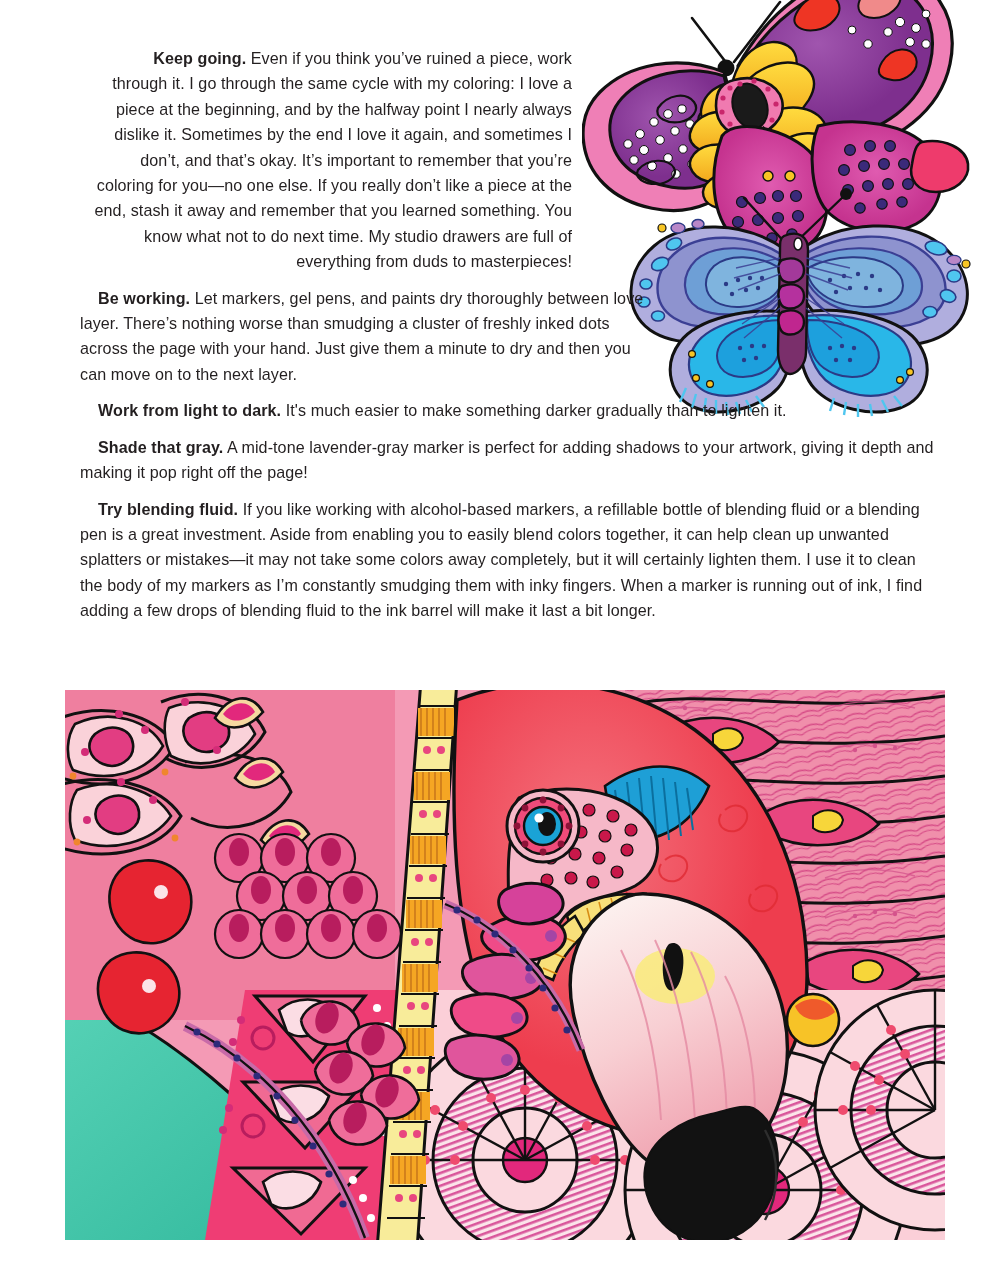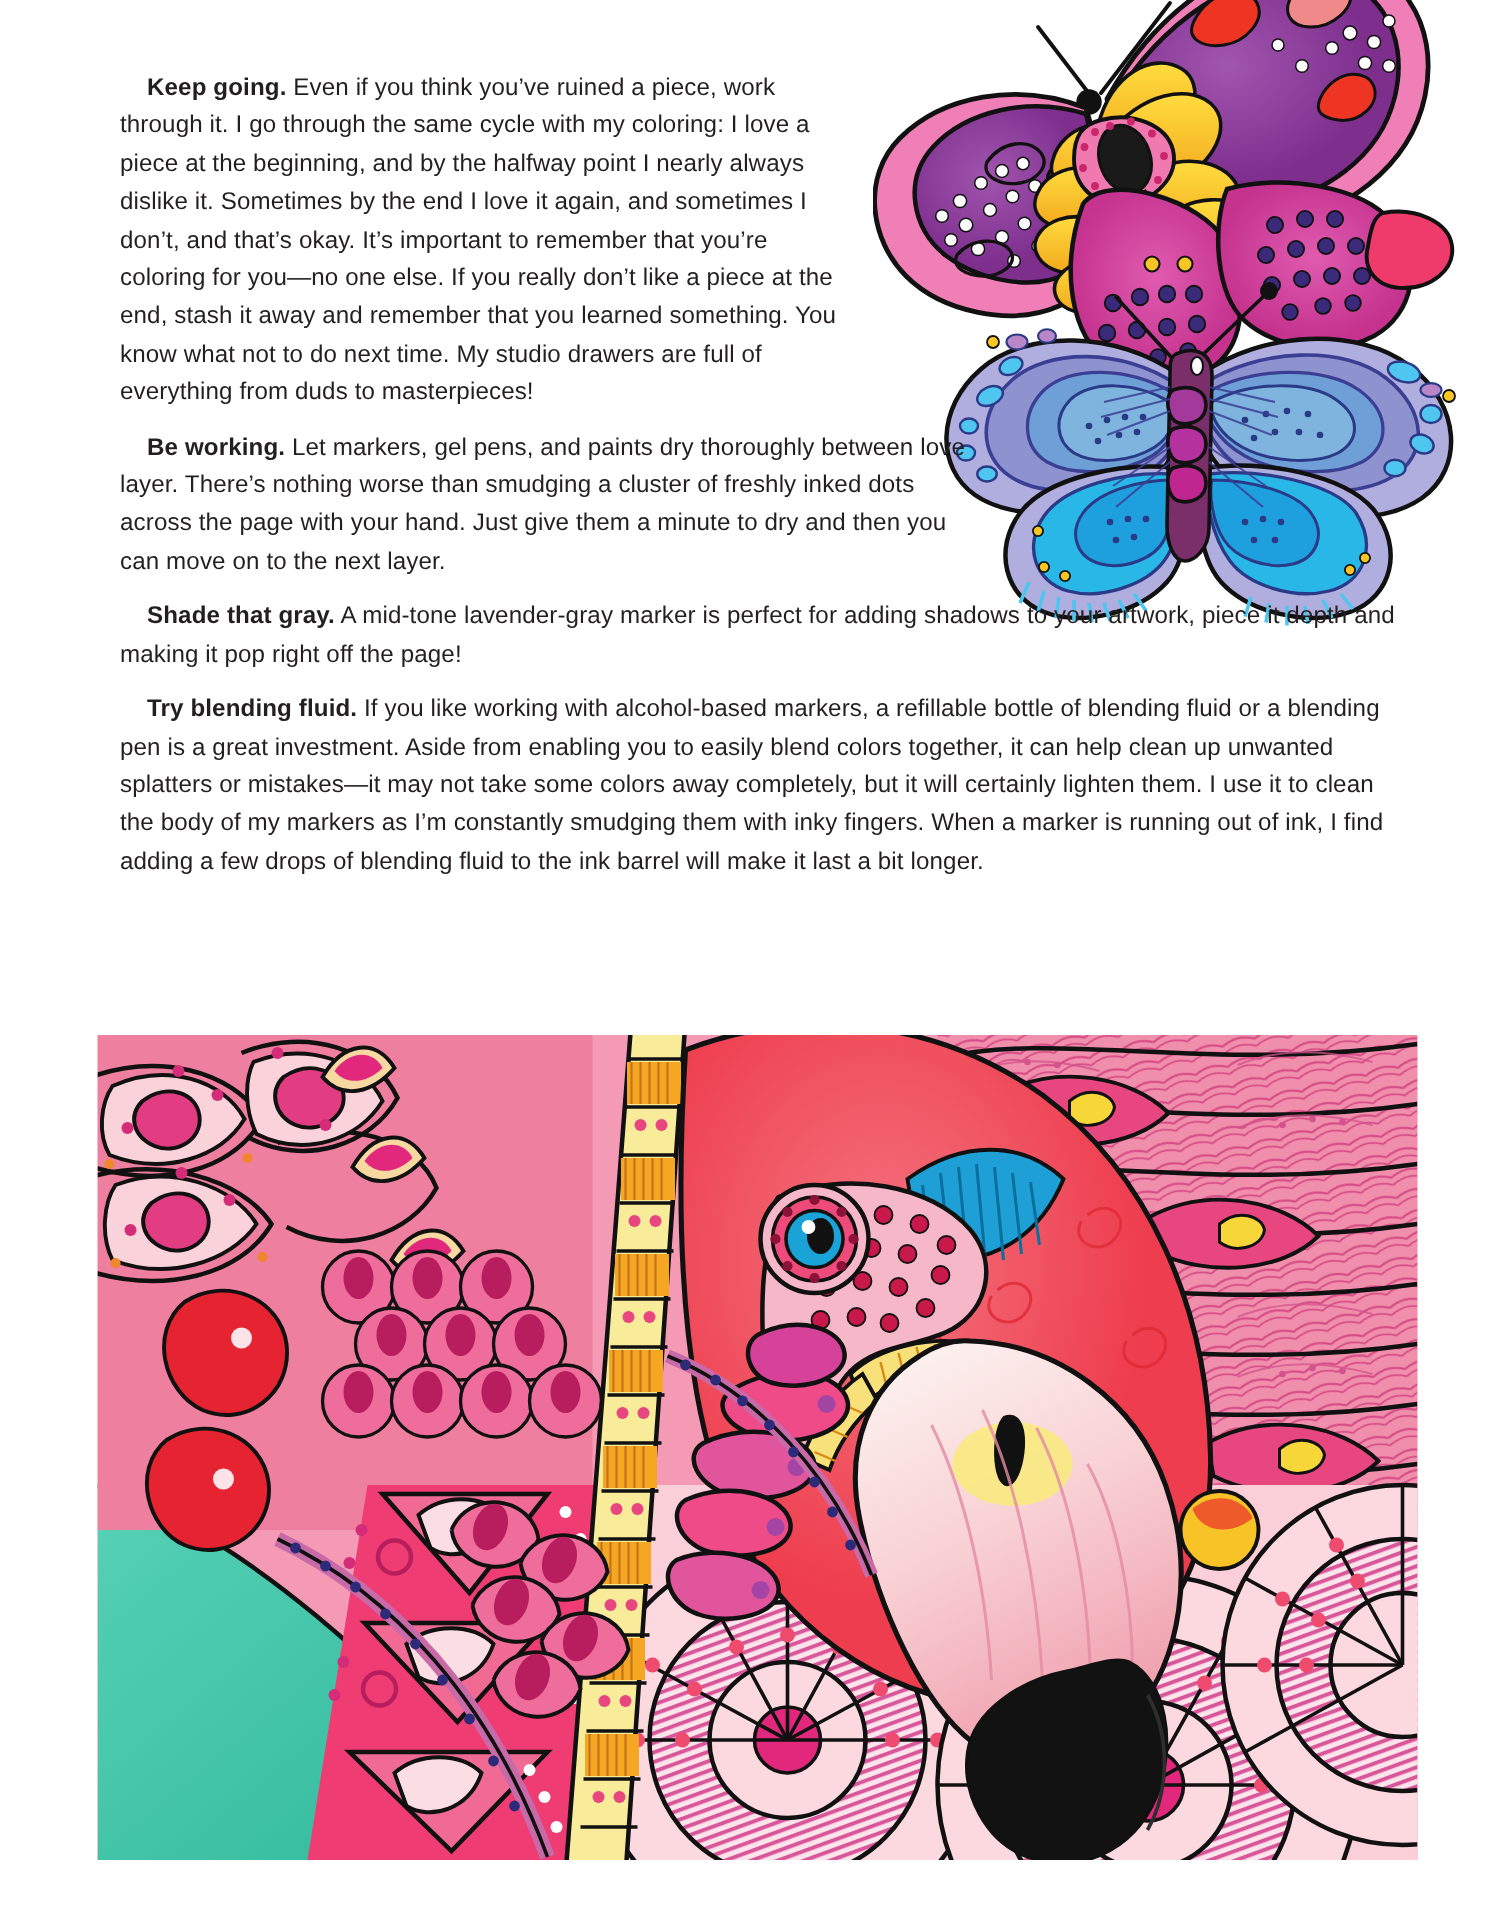--- a/index.html
+++ b/index.html
@@ -15,21 +15,21 @@
   .copy{position:absolute;left:80px;top:46px;width:862px;}
   p.tip{
     margin:0 0 11px 0;
     font-size:16.1px;line-height:25.4px;
     text-indent:18px;
     color:#231f20;
     letter-spacing:.005em;
   }
   p.tip b{font-weight:700;}
   
-  p.narrow-1{width:492px;}
+  p.narrow-1{width:492px;text-align:right;}
   p.narrow-2{width:580px;}
   p.narrow-3{width:600px;}
   p.wide{width:862px;}
 
   
   .butterflies{
     position:absolute;left:582px;top:-12px;width:430px;height:450px;
     pointer-events:none;
   }
   .butterflies svg{display:block;width:100%;height:100%;}
@@ -355,21 +355,22 @@
           <path d="M188 96 L226 122"></path>
             <path d="M188 106 L224 136"></path>
         </g>
       </g>
     </svg>
   </div>
 
   <div class="copy">
     <p class="tip narrow-1"><b>Keep going.</b><span> Even if you think you’ve ruined a piece, work through it. I go through the same cycle with my coloring: I love a piece at the beginning, and by the halfway point I nearly always dislike it. Sometimes by the end I love it again, and sometimes I don’t, and that’s okay. It’s important to remember that you’re coloring for you—no one else. If you really don’t like a piece at the end, stash it away and remember that you learned something. You know what not to do next time. My studio drawers are full of everything from duds to masterpieces!</span></p>
     <p class="tip narrow-2"><b>Be working.</b><span> Let markers, gel pens, and paints dry thoroughly between love layer. There’s nothing worse than smudging a cluster of freshly inked dots across the page with your hand. Just give them a minute to dry and then you can move on to the next layer.</span></p>
-    <p class="tip wide"><b>Shade that gray.</b><span> A mid-tone lavender-gray marker is perfect for adding shadows to your artwork, piece it depth and making it pop right off the page!</span></p>
+    <p class="tip wide"><b>Work from light to dark.</b><span> It's much easier to make something darker gradually than to lighten it.</span></p>
+    <p class="tip wide"><b>Shade that gray.</b><span> A mid-tone lavender-gray marker is perfect for adding shadows to your artwork, giving it depth and making it pop right off the page!</span></p>
     <p class="tip wide"><b>Try blending fluid.</b><span> If you like working with alcohol-based markers, a refillable bottle of blending fluid or a blending pen is a great investment. Aside from enabling you to easily blend colors together, it can help clean up unwanted splatters or mistakes—it may not take some colors away completely, but it will certainly lighten them. I use it to clean the body of my markers as I’m constantly smudging them with inky fingers. When a marker is running out of ink, I find adding a few drops of blending fluid to the ink barrel will make it last a bit longer.</span></p>
   </div>
 
   <div class="flamingo">
     <svg viewBox="0 0 880 550" xmlns="http://www.w3.org/2000/svg" preserveAspectRatio="xMidYMid slice">
       <defs>
         <radialGradient id="headg" cx="38%" cy="35%">
           <stop offset="0%" stop-color="#f4737e"></stop>
             <stop offset="100%" stop-color="#ee3d4e"></stop>
         </radialGradient>

